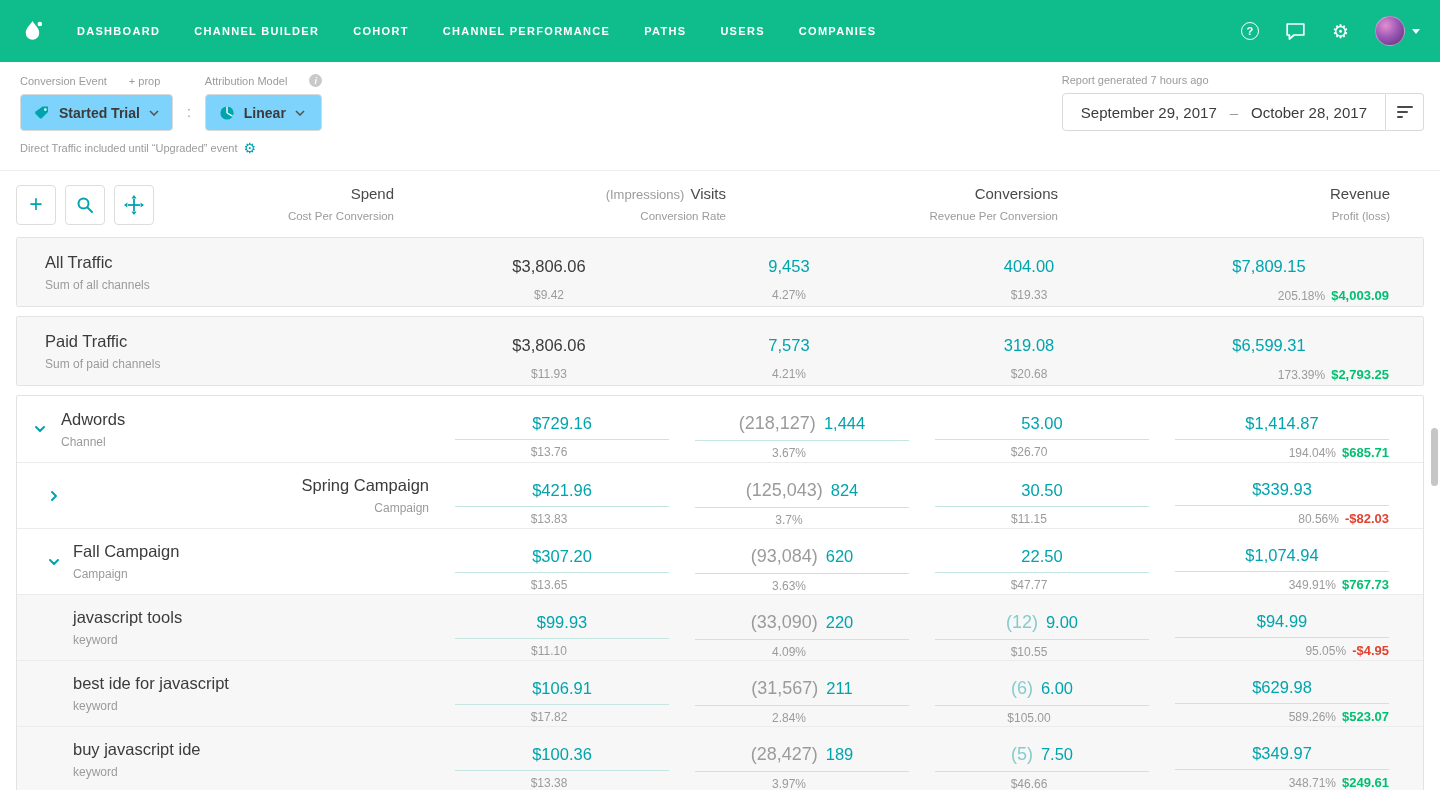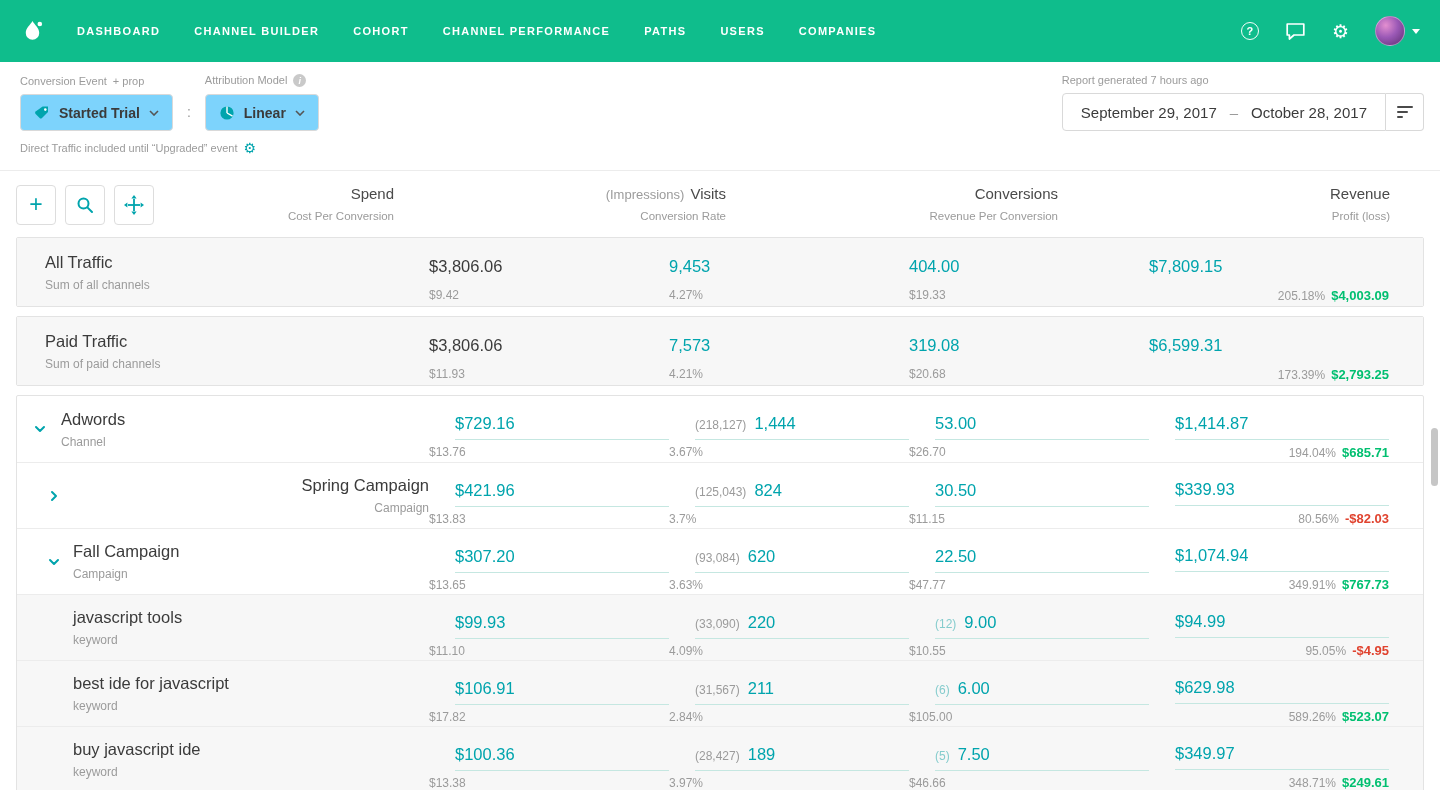--- a/index.html
+++ b/index.html
@@ -24,21 +24,21 @@
   .avatar-wrap{display:flex;align-items:center;cursor:pointer;}
   .avatar{width:30px;height:30px;border-radius:50%;
     background:radial-gradient(circle at 35% 30%,#e48fd0 0%,#9b59b6 45%,#5b2c6f 100%);
     border:1px solid rgba(255,255,255,.4);}
   .caret-white{width:0;height:0;border-left:4px solid transparent;border-right:4px solid transparent;
     border-top:5px solid #fff;margin-left:7px;}
   
   .subheader{position:relative;padding:12px 20px 14px;border-bottom:1px solid #ececec;background:#fff;}
   .filters-row{display:flex;align-items:flex-end;gap:14px;}
   .filter-group{display:flex;flex-direction:column;gap:7px;}
-  .filter-label{font-size:11px;color:var(--gray);display:flex;align-items:flex-start;gap:6px;}
+  .filter-label{font-size:11px;color:var(--gray);display:flex;align-items:flex-end;gap:22px;}
   .info-circle{width:13px;height:13px;border-radius:50%;background:#c9c9c9;color:#fff;font-size:9px;
     font-weight:700;display:inline-flex;align-items:center;justify-content:center;font-style:italic;}
   .dropdown{display:flex;align-items:center;gap:9px;height:37px;padding:0 13px;border:1px solid #d9d9d9;
     border-radius:4px;background:#7dd3fc;font-family:inherit;font-size:14px;font-weight:600;color:var(--dark);cursor:pointer;}
   .colon{font-size:14px;color:var(--gray);padding-bottom:11px;}
   .note{margin-top:9px;font-size:11px;color:var(--gray);display:flex;align-items:center;gap:6px;}
   .gear-teal{color:var(--teal);font-size:14px;cursor:pointer;}
   .report-right{position:absolute;top:12px;right:16px;display:flex;flex-direction:column;gap:7px;align-items:flex-start;}
   .report-label{font-size:11px;color:var(--gray);}
   .date-row{display:flex;}
@@ -61,26 +61,26 @@
   
   .card{border:1px solid var(--border);border-radius:2px;margin:0 16px 9px;background:#fff;}
   .card .row + .row{border-top:1px solid #ececec;}
   .row{display:flex;align-items:center;height:66px;padding-right:34px;}
   .card.summary .row{height:68px;}
   .row.shaded{background:#f7f7f7;}
   .cell-name{flex:1;position:relative;display:flex;flex-direction:column;gap:6px;min-width:0;}
   .chev{position:absolute;top:50%;transform:translateY(-50%);display:flex;cursor:pointer;}
   .row-title{font-size:16.5px;color:var(--dark);cursor:pointer;white-space:nowrap;}
   .row-sub{font-size:12px;color:var(--gray);}
-  .cell{width:240px;flex-shrink:0;text-align:left;margin-top:15px;}
+  .cell{width:240px;flex-shrink:0;text-align:center;margin-top:15px;}
   .mainline{font-size:16.5px;padding-bottom:6px;border-bottom:1px solid transparent;white-space:nowrap;}
   .mainline.uline{border-bottom-color:var(--uline);margin-left:26px;}
   .val.teal{color:var(--teal);cursor:pointer;}
   .val.dark{color:var(--dark);}
-  .pre{font-size:12px;color:var(--gray);margin-right:8px;}
+  .pre{font-size:18px;color:var(--gray);margin-right:8px;}
   .pre.pre-teal{color:#85cccd;}
   .sub{font-size:12px;color:var(--gray);margin-top:5px;}
   .profline{margin-top:5px;display:flex;justify-content:flex-end;align-items:baseline;gap:6px;}
   .pct{font-size:12px;color:var(--gray);}
   .profit{font-size:13px;font-weight:700;}
   .profit.pos{color:var(--pos);}
   .profit.neg{color:var(--neg);}
   
   .scroll-thumb{position:absolute;right:2px;top:428px;width:7px;height:58px;background:#c6c6c6;border-radius:4px;}
 </style>

